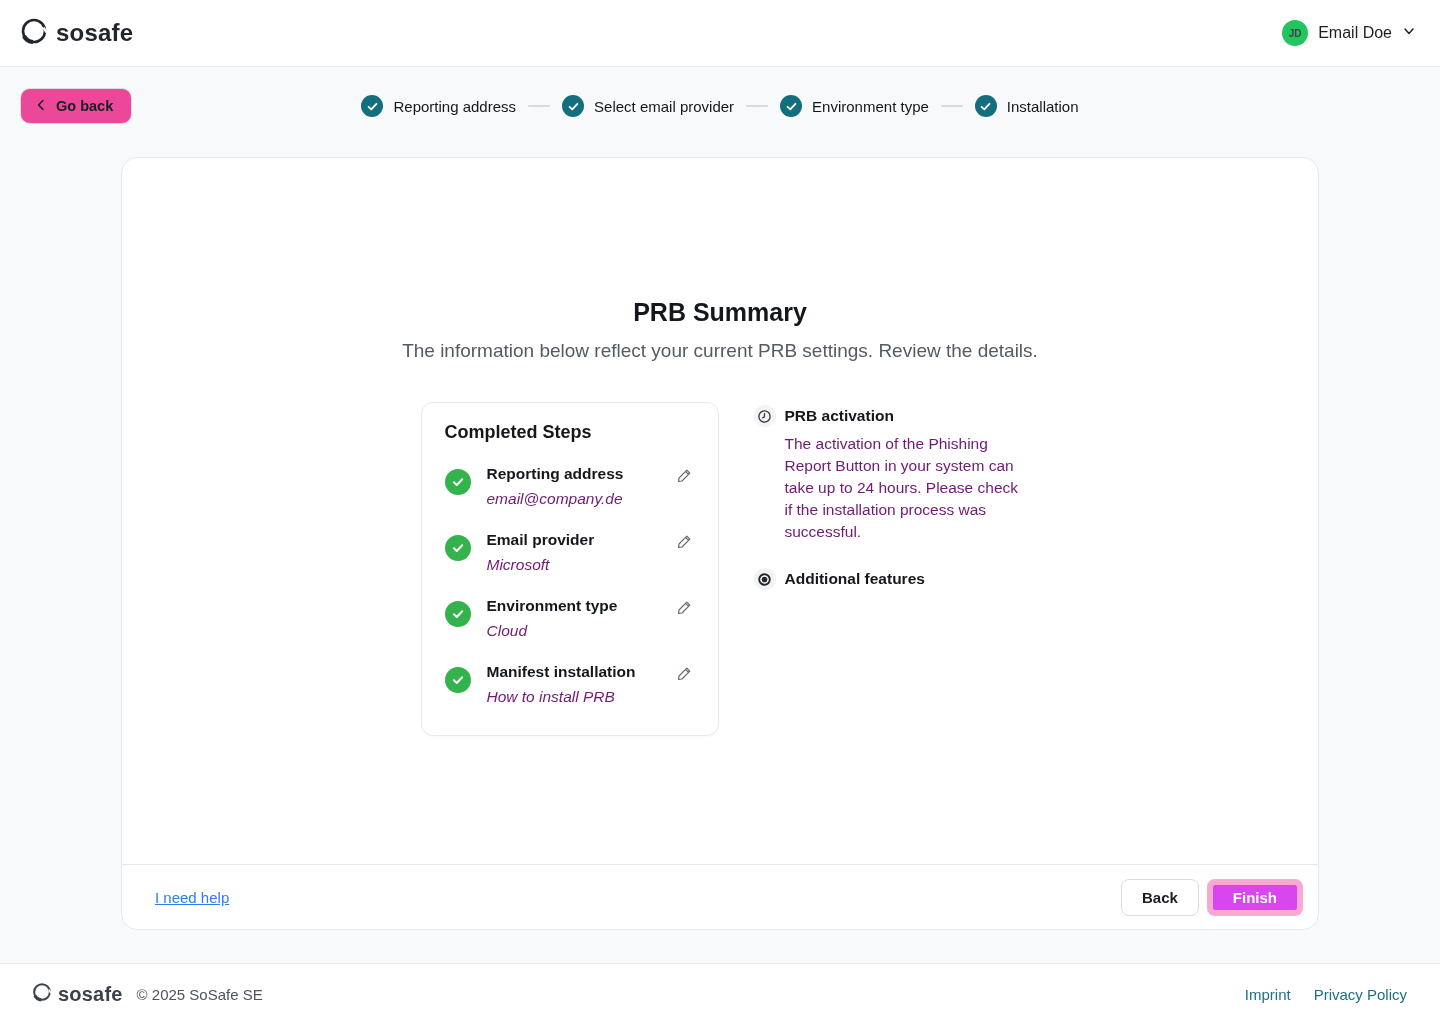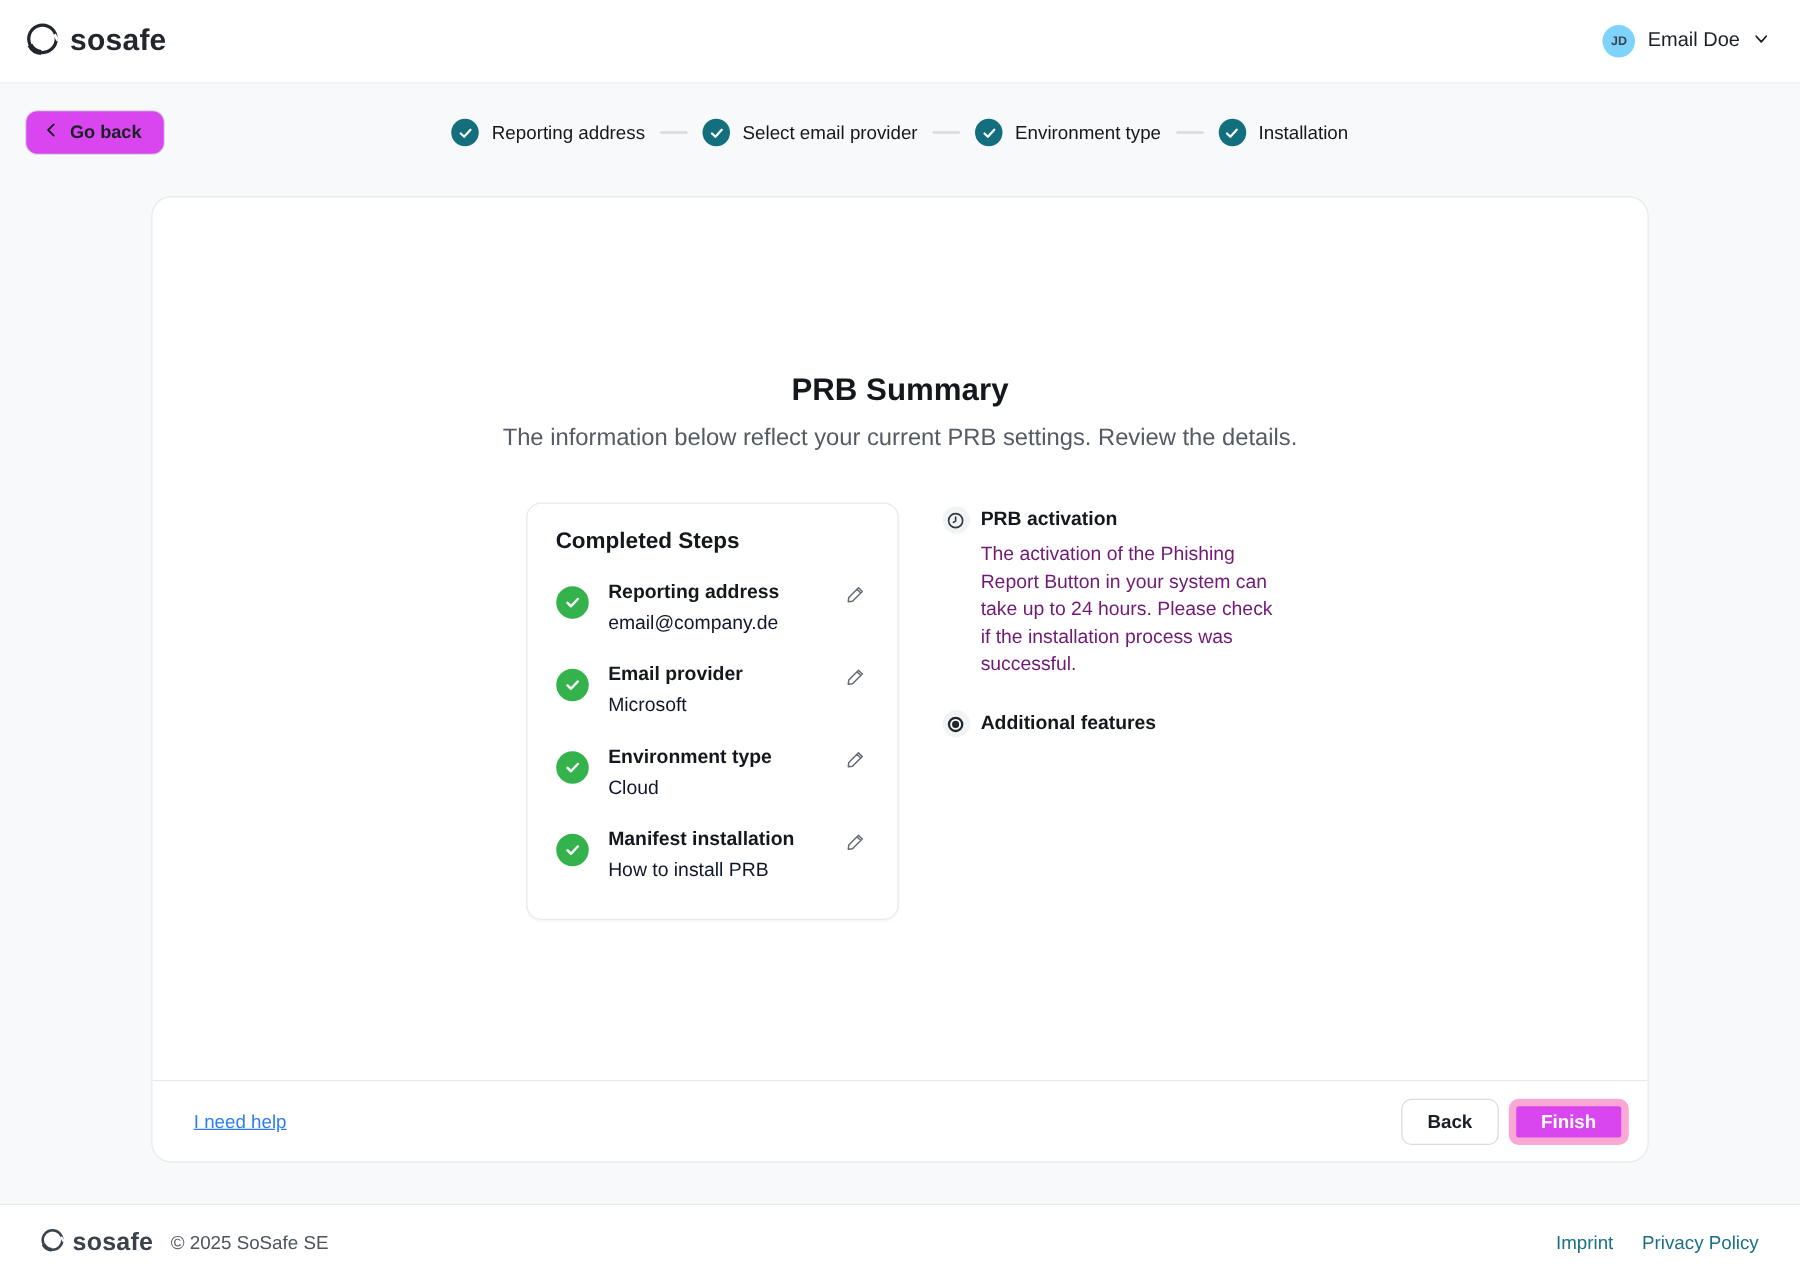--- a/index.html
+++ b/index.html
@@ -23,41 +23,41 @@
     background: #ffffff;
     border-bottom: 1px solid #e8eaee;
   }
   .logo { display: flex; align-items: center; gap: 8px; }
   .logo-text {
     font-size: 24px; font-weight: 600; color: #22272e; letter-spacing: 0.2px;
   }
   .user-menu { display: flex; align-items: center; gap: 10px; cursor: pointer; }
   .avatar {
     width: 26px; height: 26px; border-radius: 50%;
-    background: #7dd3fc; color: #3c434b;
+    background: #22c55e; color: #3c434b;
     display: flex; align-items: center; justify-content: center;
     font-size: 10px; font-weight: 600;
   }
   .user-name { font-size: 16px; color: #1a1f26; }
 
   
   .main {
     background: #f8f9fa;
     height: 896px;
     padding-top: 21px;
   }
   .stepper-row {
     position: relative;
     height: 36px;
     margin-bottom: 33px;
   }
   .go-back {
     position: absolute; left: 20px; top: 0;
     height: 36px; padding: 0 18px 0 14px;
-    background: #d946ef; border: 1px solid #d9dce1; border-radius: 10px;
+    background: #ec4899; border: 1px solid #d9dce1; border-radius: 10px;
     display: flex; align-items: center; gap: 9px;
     font-size: 14.5px; font-weight: 600; color: #1a1f26; cursor: pointer;
     font-family: "Liberation Sans", sans-serif;
   }
   .steps {
     height: 36px;
     display: flex; align-items: center; justify-content: center; gap: 12px;
   }
   .step { display: flex; align-items: center; gap: 10px; }
   .step-circle {
@@ -96,21 +96,21 @@
   }
   .completed-title { font-size: 18px; font-weight: 700; color: #14181d; margin-bottom: 22px; }
   .completed-item { display: flex; align-items: flex-start; gap: 16px; margin-bottom: 23px; }
   .check-circle {
     width: 26px; height: 26px; border-radius: 50%; flex-shrink: 0;
     background: #34b24c; margin-top: 4px;
     display: flex; align-items: center; justify-content: center;
   }
   .item-text { flex: 1; }
   .item-label { font-size: 15.5px; font-weight: 700; color: #14181d; margin-bottom: 7px; }
-  .item-value { font-size: 15.5px; color: #0f172a; }
+  .item-value { font-size: 15.5px; color: #701a75; font-style: italic; }
   .edit-btn {
     background: none; border: none; cursor: pointer; padding: 2px; margin-top: 1px;
   }
 
   .info-col { width: 266px; padding-top: 2px; }
   .info-section { display: flex; gap: 9px; margin-bottom: 24px; }
   .info-icon-wrap {
     width: 22px; height: 22px; border-radius: 50%; flex-shrink: 0;
     background: #f1f3f5; margin-top: 1px;
     display: flex; align-items: center; justify-content: center;

